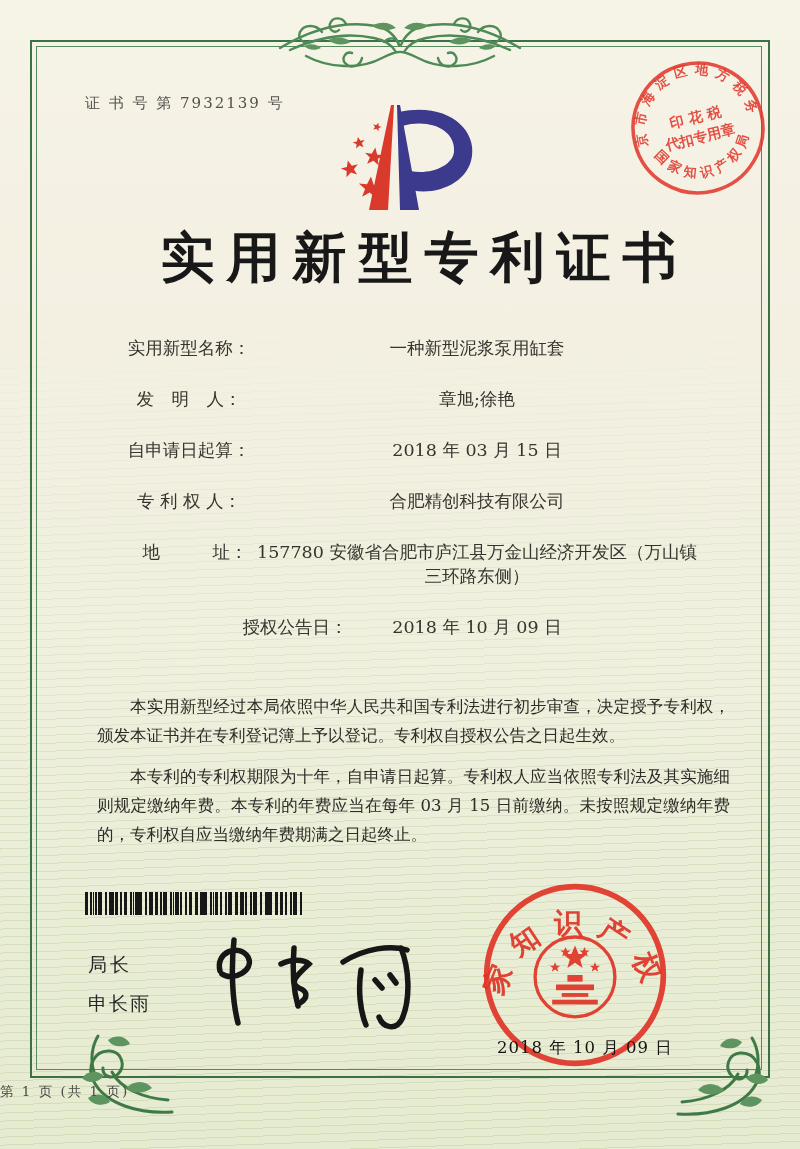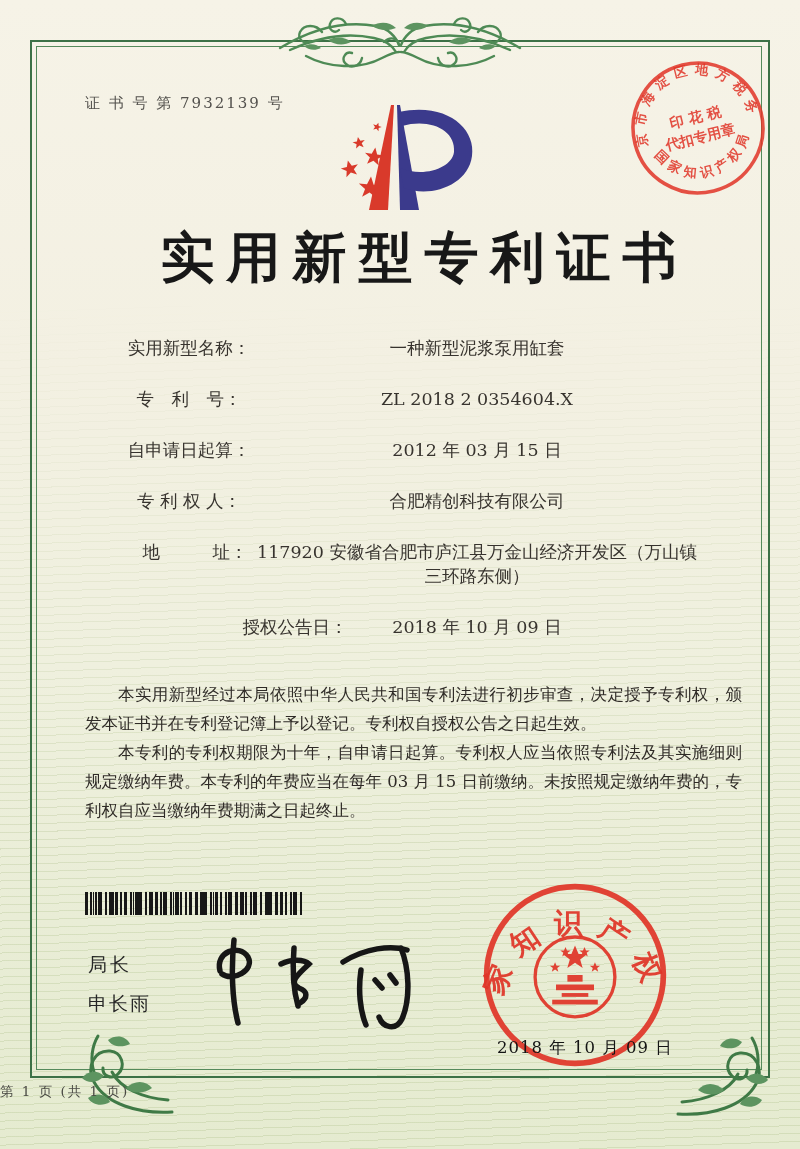--- a/index.html
+++ b/index.html
@@ -19,21 +19,21 @@
     letter-spacing:12px;padding-left:12px;box-sizing:border-box;color:#181818;z-index:3;}
   .fields{position:absolute;left:85px;top:336px;width:660px;z-index:3;text-align:center;}
   .frow{position:relative;margin-bottom:27px;font-size:17.5px;color:#37332e;line-height:24px;}
   .flabel{display:inline-block;width:124px;vertical-align:top;}
   .fvalue{display:inline-block;width:452px;vertical-align:top;}
   .frow-grant .fvalue{width:240px;}
   .grant-no-pair{position:absolute;left:385px;top:0;}
   .grant-no-pair .flabel{width:auto;margin-right:2px;}
   .grant-no-pair .fvalue{width:auto;}
   .paras{position:absolute;left:85px;top:680px;width:657px;z-index:3;font-size:16.5px;line-height:29px;color:#2f2b27;}
-  .paras p{margin:0;text-indent:2em;text-align:justify;}
+  .paras p{margin:12px;text-indent:2em;text-align:justify;}
   .barcode{position:absolute;left:85px;top:892px;width:218px;height:23px;z-index:3;
     background-image:
       repeating-linear-gradient(90deg,#171717 0 2px,rgba(0,0,0,0) 2px 5px),
       repeating-linear-gradient(90deg,#171717 0 1px,rgba(0,0,0,0) 1px 8px),
       repeating-linear-gradient(90deg,#171717 0 3px,rgba(0,0,0,0) 3px 13px);}
   .sig-title{position:absolute;left:88px;top:952px;font-size:19px;letter-spacing:3px;color:#262626;
     font-family:Liberation Serif, serif;z-index:3;}
   .sig-name{position:absolute;left:88px;top:991px;font-size:19px;letter-spacing:2px;color:#262626;
     font-family:"DejaVu Sans","Liberation Sans",sans-serif;z-index:3;}
   .sig-script{position:absolute;left:195px;top:926px;z-index:3;}
@@ -138,30 +138,30 @@
     </svg>
   </div>
 
   <div class="title">实用新型专利证书</div>
 
   <div class="fields">
     <div class="frow">
       <span class="flabel">实用新型名称：</span><span class="fvalue">一种新型泥浆泵用缸套</span>
     </div>
     <div class="frow">
-      <span class="flabel">专　利　号：</span><span class="fvalue">ZL 2018 2 0354604.X</span>
-    </div>
-    <div class="frow">
-      <span class="flabel">自申请日起算：</span><span class="fvalue">2012 年 03 月 15 日</span>
+      <span class="flabel">发　明　人：</span><span class="fvalue">章旭;徐艳</span>
+    </div>
+    <div class="frow">
+      <span class="flabel">自申请日起算：</span><span class="fvalue">2018 年 03 月 15 日</span>
     </div>
     <div class="frow">
       <span class="flabel">专 利 权 人：</span><span class="fvalue">合肥精创科技有限公司</span>
     </div>
     <div class="frow">
-      <span class="flabel">地　　　址：</span><span class="fvalue" style="width:440px;">117920 安徽省合肥市庐江县万金山经济开发区（万山镇三环路东侧）</span>
+      <span class="flabel">地　　　址：</span><span class="fvalue" style="width:440px;">157780 安徽省合肥市庐江县万金山经济开发区（万山镇三环路东侧）</span>
     </div>
     <div class="frow frow-grant">
       <span class="flabel">授权公告日：</span><span class="fvalue">2018 年 10 月 09 日</span>
     </div>
   </div>
 
   <div class="paras">
     <p>本实用新型经过本局依照中华人民共和国专利法进行初步审查，决定授予专利权，颁发本证书并在专利登记簿上予以登记。专利权自授权公告之日起生效。</p>
     <p>本专利的专利权期限为十年，自申请日起算。专利权人应当依照专利法及其实施细则规定缴纳年费。本专利的年费应当在每年 03 月 15 日前缴纳。未按照规定缴纳年费的，专利权自应当缴纳年费期满之日起终止。</p>
   </div>

